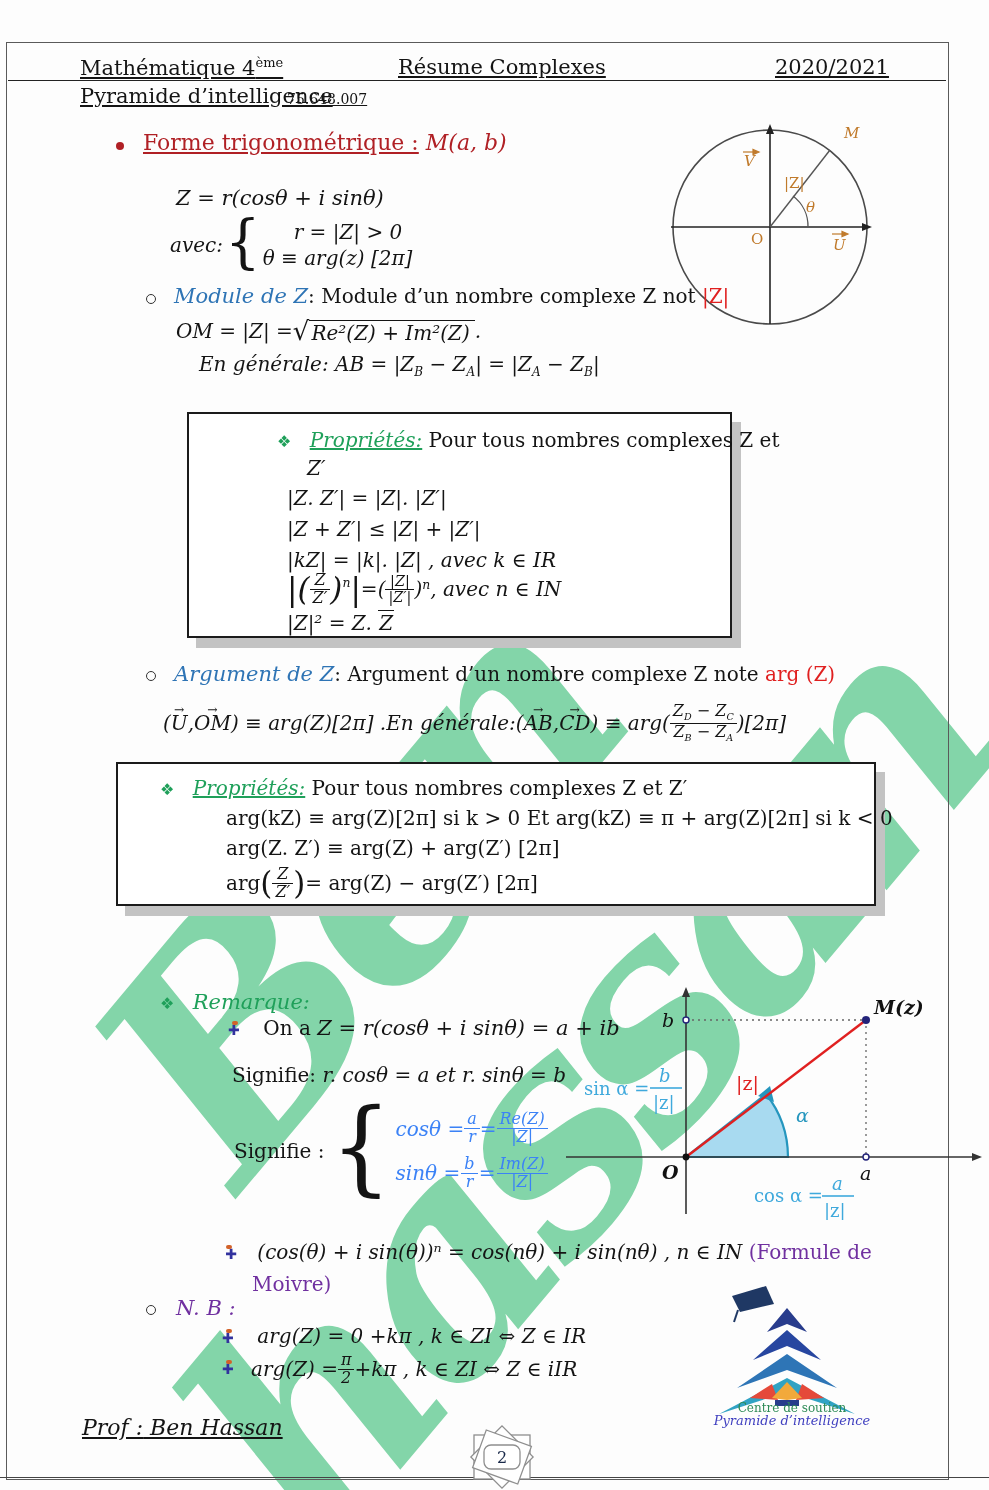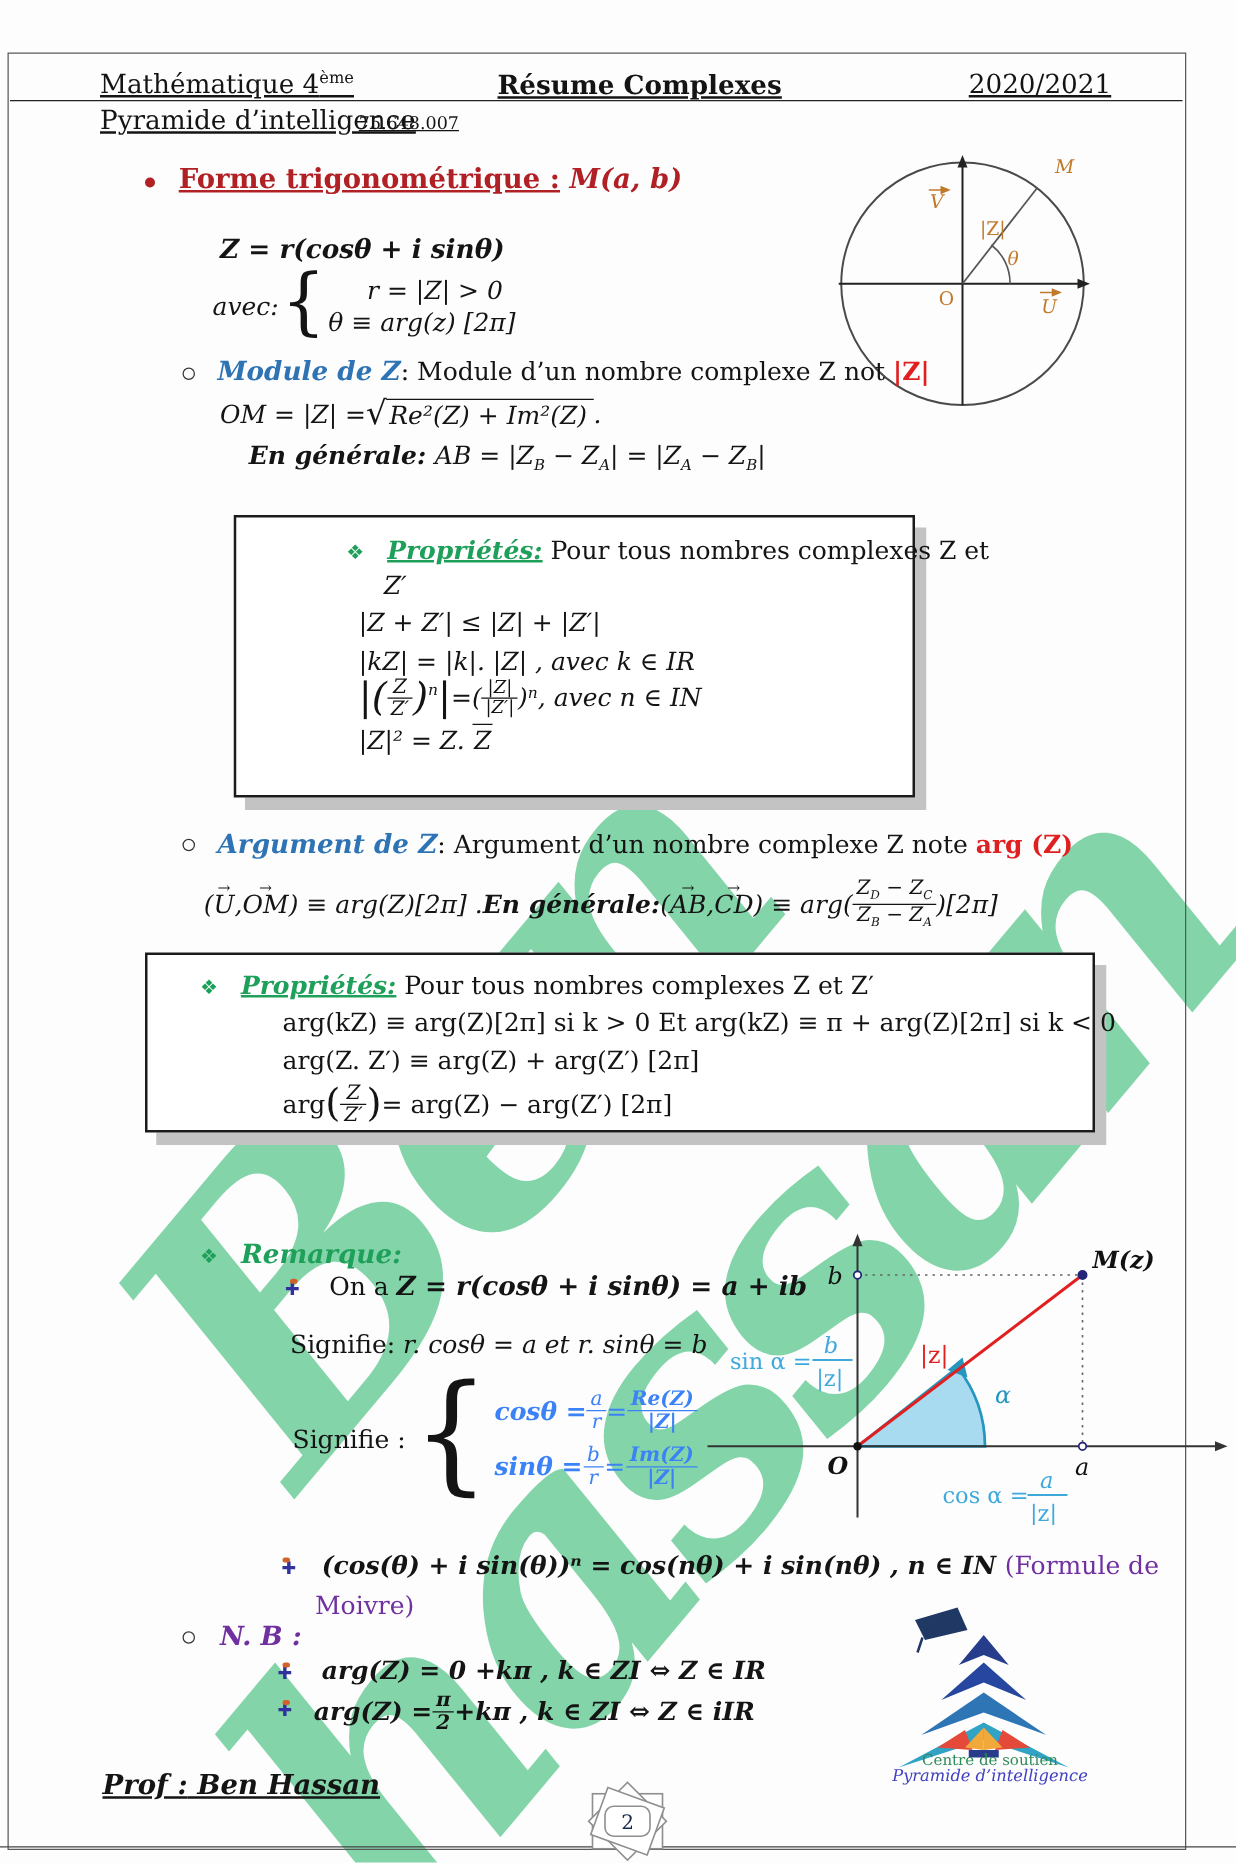--- a/index.html
+++ b/index.html
@@ -1,20 +1,20 @@
 <!DOCTYPE html>
 <html><head>
 <meta charset="utf-8">
 <style>
   html,body{margin:0;padding:0;}
   body{width:989px;height:1490px;position:relative;overflow:hidden;background:#fdfdfd;
        font-family:"DejaVu Serif", serif;color:#141414;}
   .abs{position:absolute;}
   .row{position:absolute;white-space:nowrap;font-size:20px;}
-  .it{font-style:italic;} .b{font-weight:bold;}
+  .it{font-style:italic;} .b{font-weight:normal;}
   .blue{color:#2E74B5;} .red{color:#B02025;} .bred{color:#E02020;}
   .green{color:#1FA05A;} .purple{color:#7030A0;} .dblue{color:#3b82f6;justify-content:space-between;}
   .ul{text-decoration:underline;}
   
   #watermark{position:absolute;left:-190px;top:690px;width:1320px;z-index:1;
     transform:rotate(-50deg);transform-origin:center;text-align:center;
     font-size:300px;font-style:italic;font-weight:bold;letter-spacing:-18px;
     color:#79d2a2;opacity:.92;line-height:1;pointer-events:none;}
   
   #frame{position:absolute;left:6px;top:42px;width:941px;height:1436px;z-index:2;
@@ -115,20 +115,21 @@
 <div class="row content" style="left:159px;top:352px;margin-left:40px;">
   <span class="b it">En générale: </span><span class="it"><span>AB = |Z</span><sub>B</sub><span> − Z</span><sub>A</sub><span>| = |Z</span><sub>A</sub><span> − Z</span><sub>B</sub><span>|</span></span>
 </div>
 
 <div class="pbox" style="left:187px;top:412px;width:545px;height:226px;padding:14px 8px 8px 98px;box-sizing:border-box;">
   <div class="line" style="margin-left:-10px;">
     <span class="diamond">❖</span>
     <span class="green b it ul" style="margin-left:12px;">Propriétés:</span><span> Pour tous nombres complexes  Z et</span>
   </div>
   <div class="line it" style="margin:4px 0 6px 20px;">Z′</div>
+  <div class="line it" style="margin-bottom:7px;">|Z. Z′| = |Z|. |Z′|</div>
   <div class="line it" style="margin-bottom:7px;">|Z + Z′| ≤ |Z| + |Z′|</div>
   <div class="line it" style="margin-bottom:0;">|kZ| = |k|. |Z|  , avec  k ∈ IR</div>
   <div class="line it ifx" style="margin-bottom:4px;">
     <span class="bigp">|</span>
       <span class="bigp">(</span>
       <span class="frac">
         <span class="num">Z</span>
         <span class="den">Z′</span>
       </span>
       <span class="bigp">)</span>

